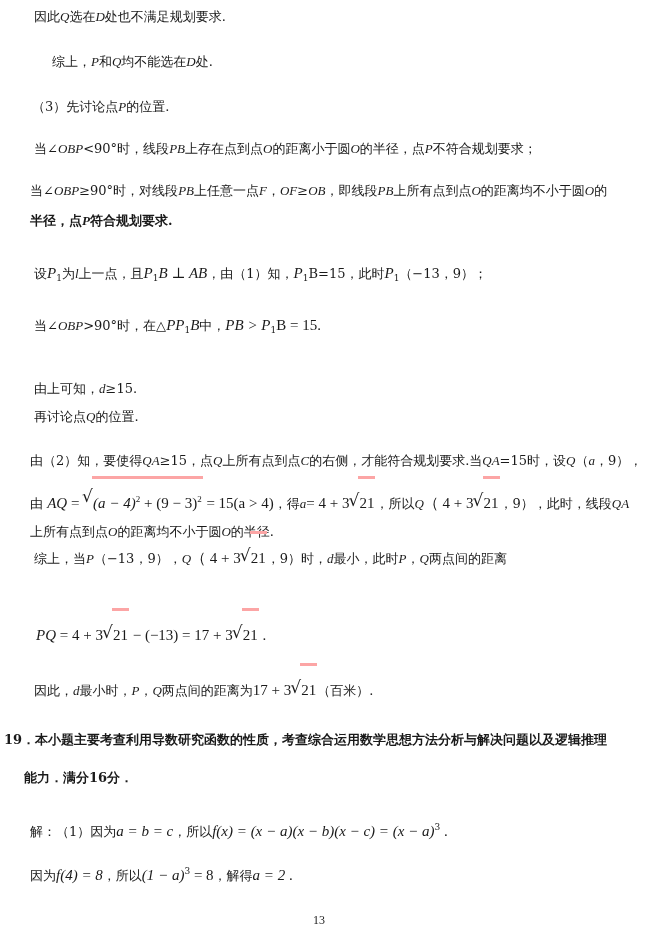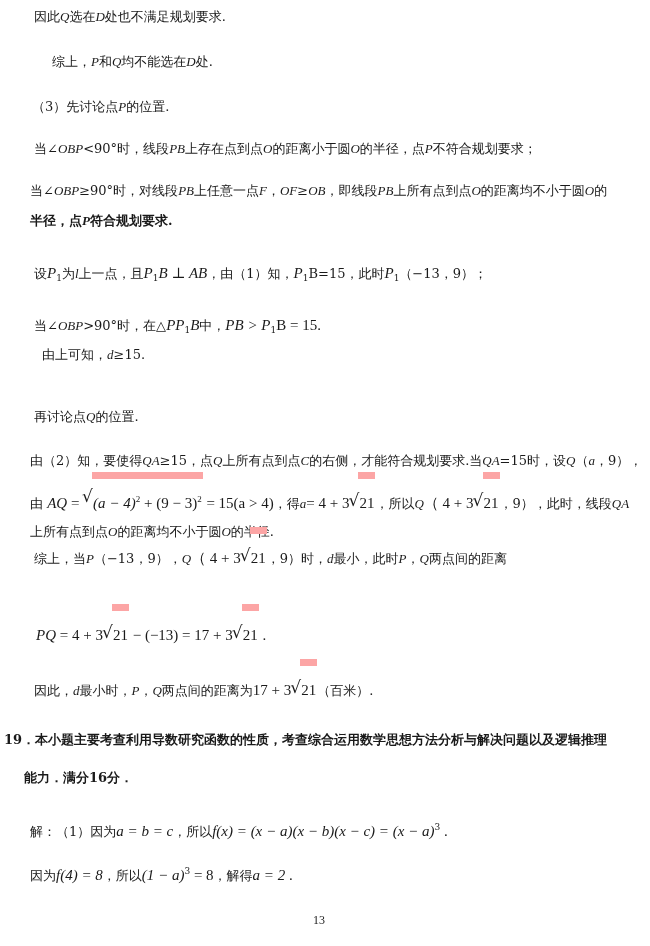--- a/index.html
+++ b/index.html
@@ -17,21 +17,21 @@
   .m { font-family: "Liberation Serif", "DejaVu Serif", serif; font-size: 15px; }
   .i { font-style: italic; font-family: "Liberation Serif", "DejaVu Serif", serif; }
   .bold { font-weight: bold; }
   sub { font-size: 9px; vertical-align: -3px; }
   sup { font-size: 9px; vertical-align: 6px; }
   .sqrt { display: inline-block; position: relative; padding-left: 9px; }
   .sqrt::before {
     content: "√"; position: absolute; left: -1px; top: -3px; font-size: 17px;
     font-family: "DejaVu Serif", serif;
   }
-  .sqrt .rad { border-top: 7px solid #fca5a5; padding: 16px 1px; }
+  .sqrt .rad { border-top: 3px solid #fca5a5; padding: 16px 1px; }
   .pageno {
     position: absolute; top: 913px; left: 0; width: 638px; text-align: center;
     font-size: 12px; font-family: "Liberation Serif", serif;
   }
 </style>
 </head>
 <body>
 
 <div>
 
@@ -60,21 +60,21 @@
   </div>
 
   <div class="line" style="top:264px;left:34px;">
     <span>设</span><span class="i m">P</span><sub>1</sub><span>为</span><span class="i">l</span><span>上一点，且</span><span class="i m">P</span><sub>1</sub><span class="i m">B ⊥ AB</span><span>，由（1）知，</span><span class="i m">P</span><sub>1</sub><span>B=15，此时</span><span class="i m">P</span><sub>1</sub><span>（−13，9）；</span>
   </div>
 
   <div class="line" style="top:316px;left:34px;">
     <span>当∠</span><span class="i">OBP</span><span>&gt;90°时，在△</span><span class="i m">PP</span><sub>1</sub><span class="i m">B</span><span>中，</span><span class="i m">PB &gt; P</span><sub>1</sub><span class="m">B = 15.</span>
   </div>
 
-  <div class="line" style="top:346px;left:34px;margin-left:8px;">
+  <div class="line" style="top:380px;left:34px;">
     <span>由上可知，</span><span class="i">d</span><span>≥15.</span>
   </div>
 
   <div class="line" style="top:408px;left:34px;">
     <span>再讨论点</span><span class="i">Q</span><span>的位置.</span>
   </div>
 
   <div class="line" style="top:452px;left:30px;">
     <span>由（2）知，要使得</span><span class="i">QA</span><span>≥15，点</span><span class="i">Q</span><span>上所有点到点</span><span class="i">C</span><span>的右侧，才能符合规划要求.当</span><span class="i">QA</span><span>=15时，设</span><span class="i">Q</span><span>（</span><span class="i">a</span><span>，9），</span>
   </div>

